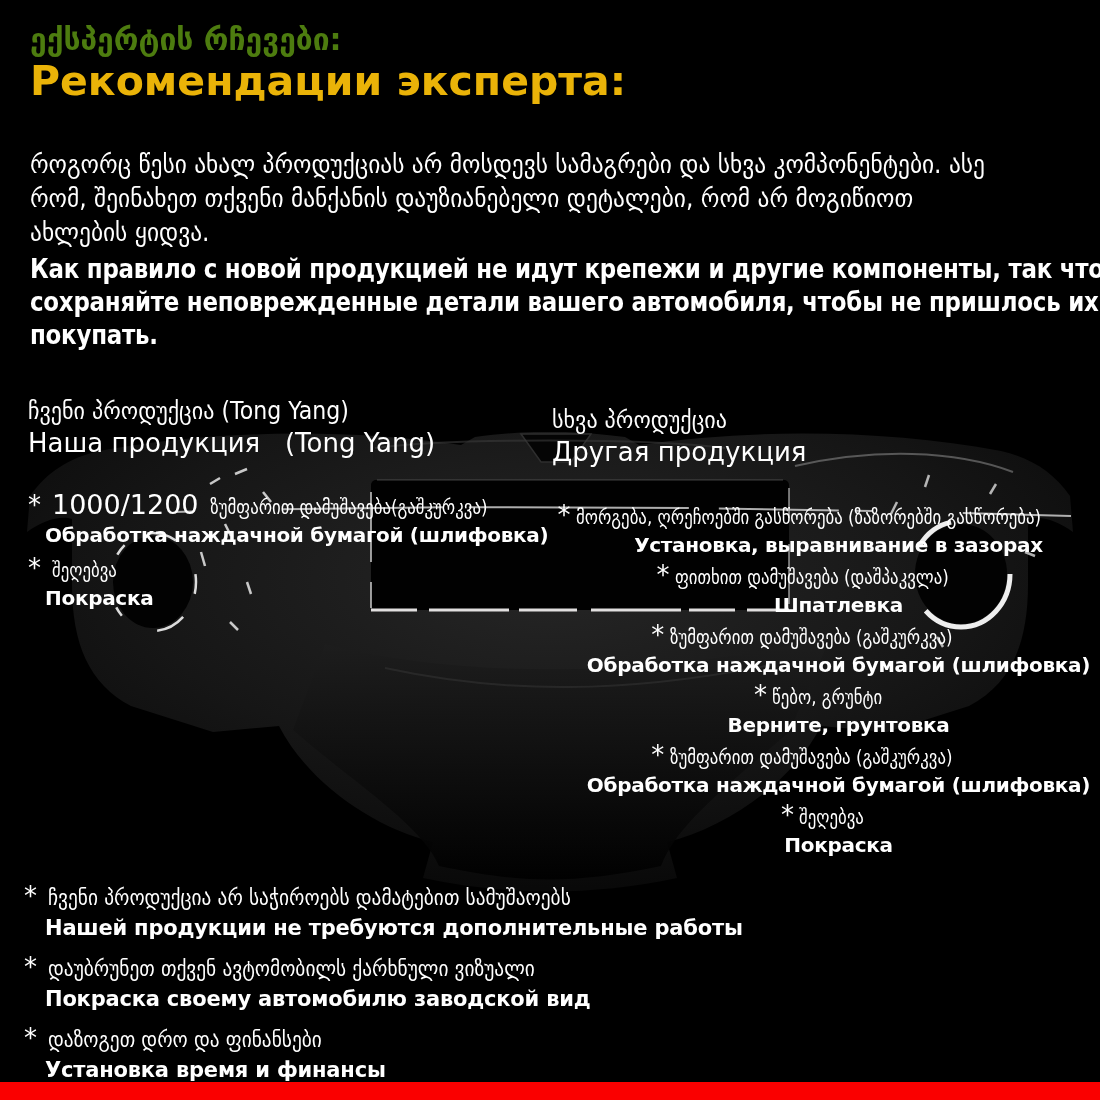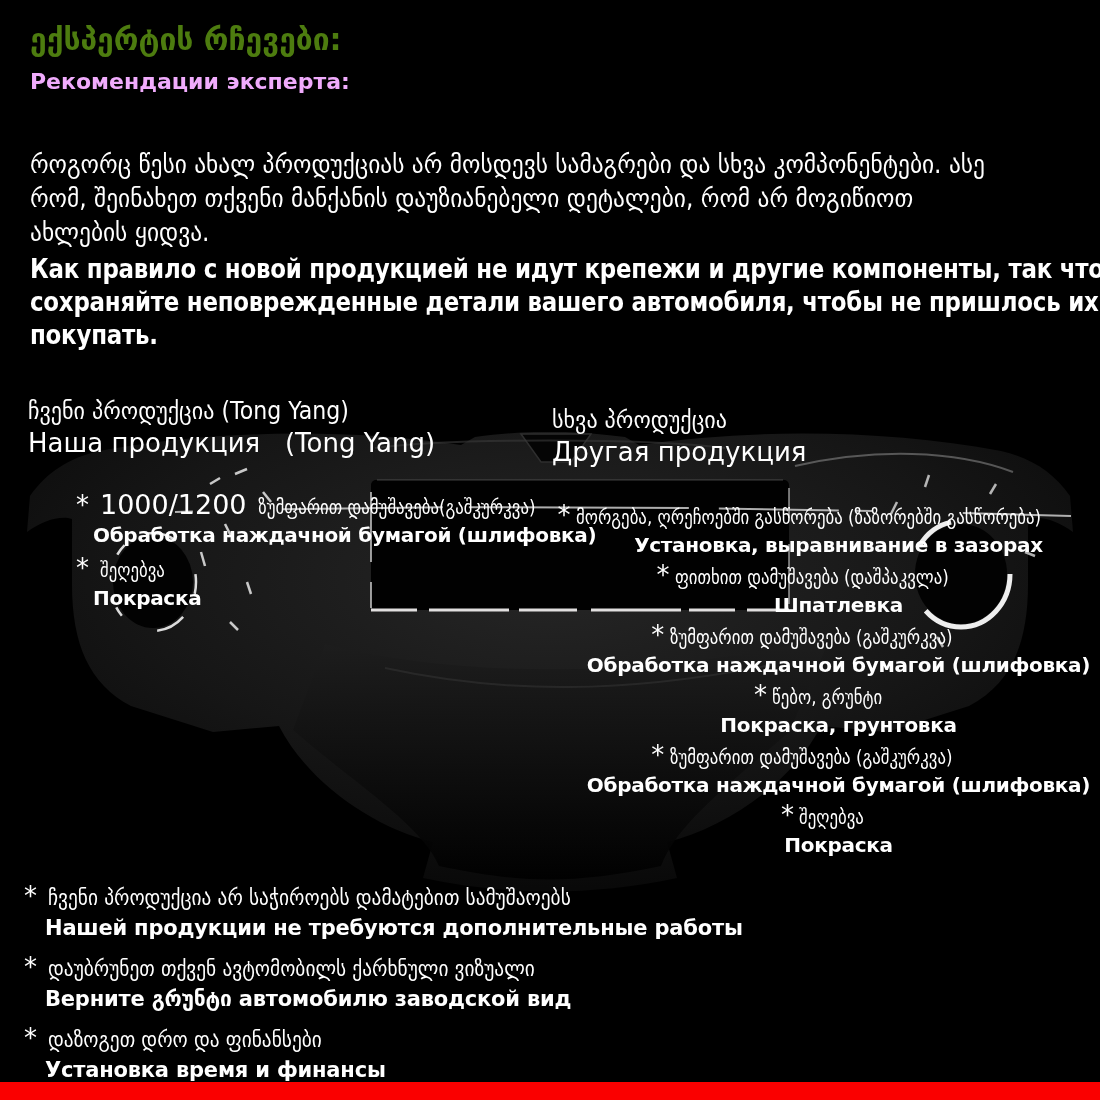--- a/index.html
+++ b/index.html
@@ -3,41 +3,41 @@
 <meta charset="utf-8">
 <style>
   html,body{margin:0;padding:0;background:#000;}
   #page{
     position:relative;width:1100px;height:1100px;background:#000;
     overflow:hidden;font-family:"DejaVu Sans",sans-serif;color:#fff;
   }
   
   .title{position:absolute;left:30px;top:20px;}
   .title-ge{font-size:30px;line-height:40px;font-weight:bold;color:#4d7c0f;white-space:pre;}
-  .title-ru{font-size:22px;line-height:43px;font-weight:bold;color:#f0abfc;white-space:pre;}
+  .title-ru{font-size:41px;line-height:43px;font-weight:bold;color:#eab308;white-space:pre;}
   
   .intro-ge{position:absolute;left:30px;top:147px;}
   .intro-ge .iline{font-size:26px;line-height:34px;white-space:pre;}
   .intro-ge .iline span{display:inline-block;transform:scaleX(.9);transform-origin:left center;}
   .intro-ru{position:absolute;left:30px;top:252px;}
   .intro-ru .iline{font-size:27px;line-height:33px;font-weight:bold;white-space:pre;}
   .intro-ru .iline span{display:inline-block;transform:scaleX(.85);transform-origin:left center;letter-spacing:-.3px;}
   
   .bumper{position:absolute;left:25px;top:432px;width:1050px;height:470px;}
   
   .col{position:absolute;}
   .col-left{left:28px;top:395px;width:525px;}
   .col-right{left:552px;top:404px;width:548px;}
   .col-h-ge{font-size:24px;line-height:33px;white-space:pre;}
   .col-h-ge span{display:inline-block;transform:scaleX(.92);transform-origin:left center;}
   .col-h-ru{font-size:26px;line-height:31px;white-space:pre;}
   .col-left .items{margin-top:31px;}
   .col-right .items{margin-top:32px;text-align:center;}
   .item{margin-bottom:1px;}
-  .col-left .item{margin-bottom:4px;margin-left:48px;}
+  .col-left .item{margin-bottom:4px;}
   .lge{font-size:20px;line-height:30px;white-space:pre;}
   .lge .txt{display:inline-block;transform:scaleX(.84);transform-origin:left center;}
   .mark{display:inline-block;width:24px;font-size:26px;}
   .num{font-size:27px;line-height:30px;}
   .num:not(:empty){margin-right:6px;}
   .lru{font-size:20px;line-height:27px;font-weight:bold;white-space:pre;letter-spacing:-.3px;}
   .col-left .lru{padding-left:17px;}
   .col-right .lru{padding-left:25px;}
   
   .footer-list{position:absolute;left:24px;top:872px;width:660px;}
@@ -149,21 +149,21 @@
           <div class="lru">Шпатлевка</div>
         </div>
 
         <div class="item">
           <div class="lge"><span class="mark">*</span><span class="num"></span><span class="txt">ზუმფარით დამუშავება (გაშკურკვა)</span></div>
           <div class="lru">Обработка наждачной бумагой (шлифовка)</div>
         </div>
 
         <div class="item">
           <div class="lge"><span class="mark">*</span><span class="num"></span><span class="txt">წებო, გრუნტი</span></div>
-          <div class="lru">Покраска, грунтовка</div>
+          <div class="lru">Верните, грунтовка</div>
         </div>
 
         <div class="item">
           <div class="lge"><span class="mark">*</span><span class="num"></span><span class="txt">ზუმფარით დამუშავება (გაშკურკვა)</span></div>
           <div class="lru">Обработка наждачной бумагой (шлифовка)</div>
         </div>
 
         <div class="item">
           <div class="lge"><span class="mark">*</span><span class="num"></span><span class="txt">შეღებვა</span></div>
           <div class="lru">Покраска</div>
@@ -173,21 +173,21 @@
 
   <div class="footer-list">
 
       <div class="f-item item">
         <div class="lge"><span class="mark">*</span><span class="txt">ჩვენი პროდუქცია არ საჭიროებს დამატებით სამუშაოებს</span></div>
         <div class="lru">Нашей продукции не требуются дополнительные работы</div>
       </div>
 
       <div class="f-item item">
         <div class="lge"><span class="mark">*</span><span class="txt">დაუბრუნეთ თქვენ ავტომობილს ქარხნული ვიზუალი</span></div>
-        <div class="lru">Верните გრუნტი автомобилю заводской вид</div>
+        <div class="lru">Покраска своему автомобилю заводской вид</div>
       </div>
 
       <div class="f-item item">
         <div class="lge"><span class="mark">*</span><span class="txt">დაზოგეთ დრო და ფინანსები</span></div>
         <div class="lru">Установка время и финансы</div>
       </div>
     </div>
 
   <div class="footer-bar"></div>
 

